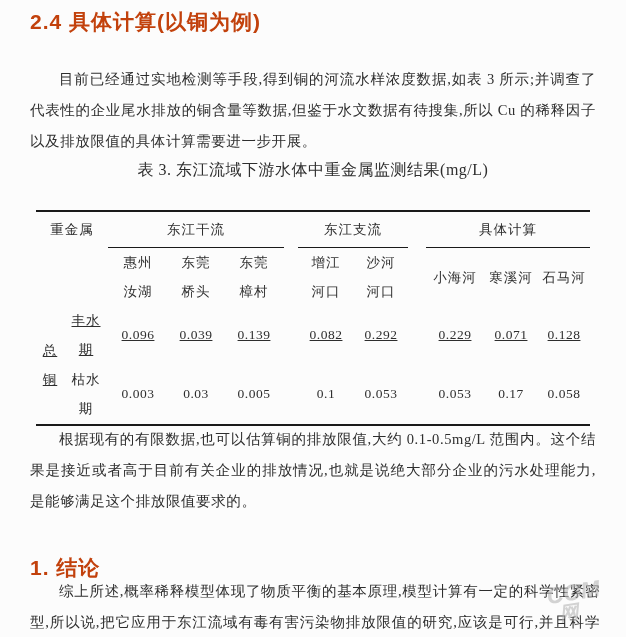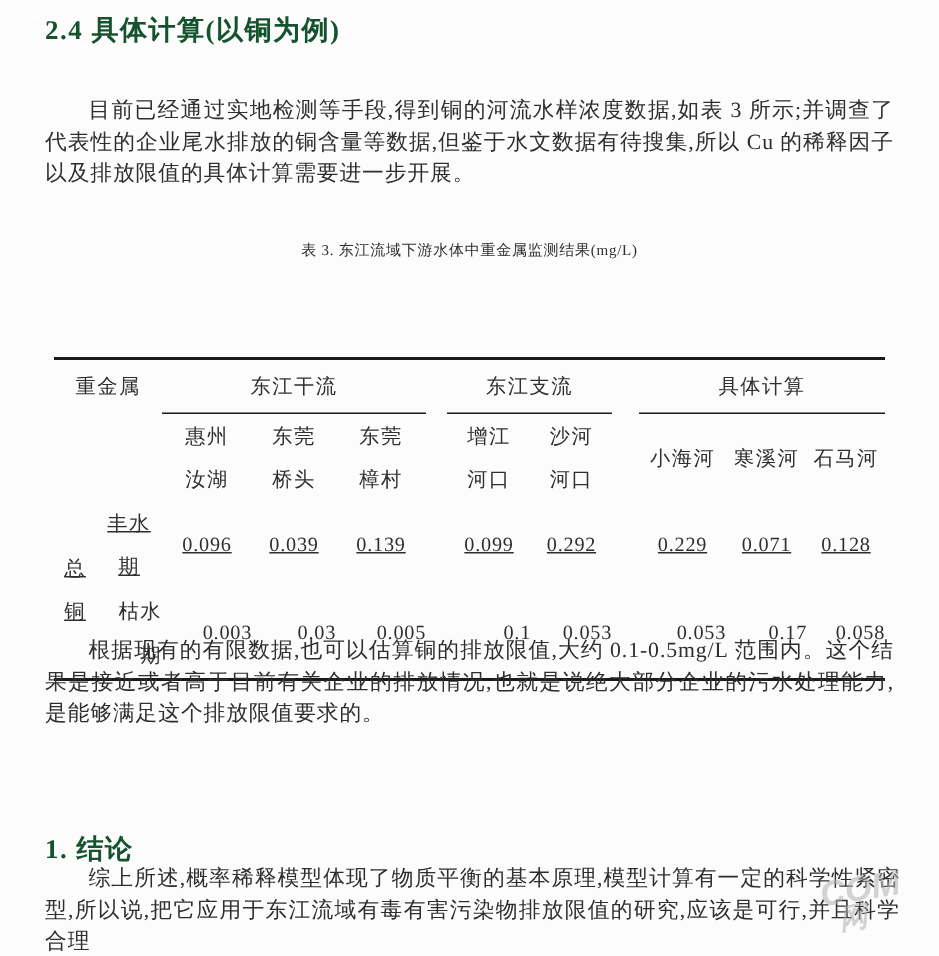--- a/index.html
+++ b/index.html
@@ -6,65 +6,64 @@
   body {
     width: 626px; height: 637px;
     background: #fcfcfc;
     position: relative;
     overflow: hidden;
     font-family: "Liberation Serif", serif;
     color: #2e2e2e;
   }
   .abs { position: absolute; }
   .heading {
-    font-family: Liberation Serif, serif;
+    font-family: Liberation Sans, sans-serif;
     font-weight: bold;
-    color: #14532d;
-    font-size: 18px;
+    color: #c2410c;
+    font-size: 21px;
     letter-spacing: 1px;
     white-space: nowrap;
   }
   .para {
     text-align: justify;
     text-indent: 2em;
     font-size: 14.5px;
-    line-height: 21px;
+    line-height: 31px;
     letter-spacing: 0.6px;
   }
   .caption {
     text-align: center;
-    font-size: 10px;
+    font-size: 16px;
     letter-spacing: 0.5px;
   }
   
   .doc-table {
     border-collapse: collapse;
     table-layout: fixed;
     width: 554px;
     font-size: 13.5px;
     color: #2e2e2e;
     border-top: 2.5px solid #1a1a1a;
     border-bottom: 2px solid #1a1a1a;
-    margin-top: 28px;
   }
   .doc-table th, .doc-table td {
     padding: 0;
     margin: 0;
     text-align: center;
     vertical-align: middle;
     font-weight: normal;
     letter-spacing: 1px;
   }
   .row-groups th { height: 35px; }
   th.group { border-bottom: 1.5px solid #1a1a1a; }
   .row-stations td { height: 52px; }
   .two-line span { display: block; line-height: 29px; }
   td.single-line { line-height: 29px; }
   .row-data-wet td { height: 55px; text-decoration: underline; }
-  .row-data-dry td { height: 60px; text-align: right; }
+  .row-data-dry td { height: 60px; }
   td.val { letter-spacing: 0.5px; }
   
   .watermark {
     position: absolute;
     left: 548px; top: 582px;
     transform: rotate(-9deg);
     font-family: "Liberation Sans", sans-serif;
     font-weight: bold;
     font-style: italic;
     color: rgba(175,175,175,0.55);
@@ -142,21 +141,21 @@
         <span>铜</span>
       </td>
       <td class="two-line">
         <span>丰水</span>
         <span>期</span>
       </td>
       <td class="val">0.096</td>
       <td class="val">0.039</td>
       <td class="val">0.139</td>
       <td></td>
-      <td class="val">0.099</td>
+      <td class="val">0.082</td>
       <td class="val">0.292</td>
       <td></td>
       <td class="val">0.229</td>
       <td class="val">0.071</td>
       <td class="val">0.128</td>
     </tr>
     <tr class="row-data-dry">
       <td class="two-line">
         <span>枯水</span>
         <span>期</span>

